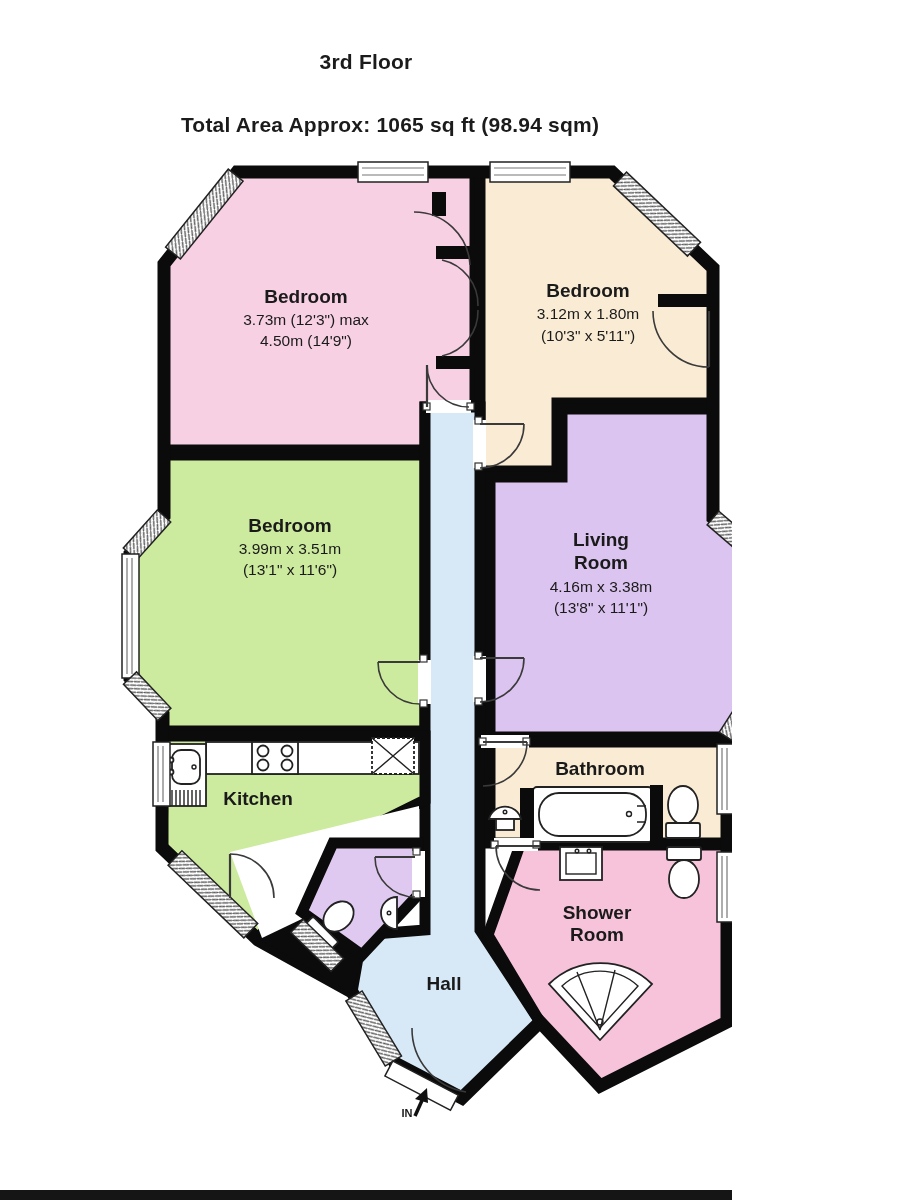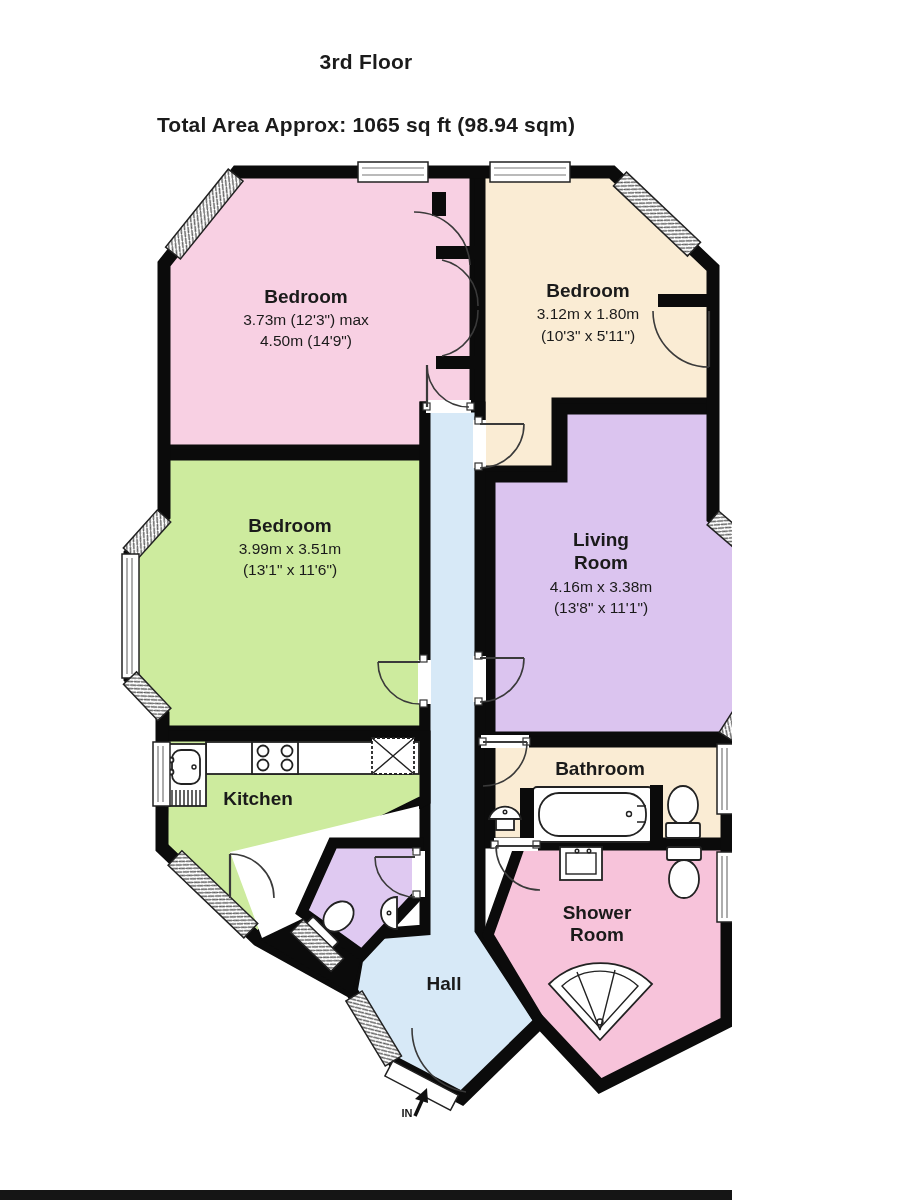--- a/index.html
+++ b/index.html
@@ -1,21 +1,21 @@
 <!DOCTYPE html>
 <html><head>
 <meta charset="utf-8">
 <style>
   html,body{margin:0;padding:0;background:#ffffff;}
   #page{position:relative;width:732px;height:1200px;background:#ffffff;overflow:hidden;
         font-family:"Liberation Sans", sans-serif;}
   .hdr{position:absolute;left:0;width:100%;text-align:center;color:#1b1b1b;
        font-weight:bold;font-size:21px;letter-spacing:.2px;}
   #floor-title{top:50px;}
-  #area-title{top:113px;}
+  #area-title{top:113px;padding-left:24px;}
   svg{position:absolute;left:0;top:0;}
   .room{stroke:#0b0b0b;stroke-width:11;stroke-linejoin:miter;}
   .wall{fill:none;stroke:#0b0b0b;stroke-width:13;stroke-linejoin:miter;}
   .wallfill{fill:#0b0b0b;}
   .fix{fill:#ffffff;stroke:#222222;stroke-width:1.8;}
   .fixthin{fill:none;stroke:#222222;stroke-width:1.4;}
   .door{fill:none;stroke:#3a3a3a;stroke-width:1.6;}
   .leaf{stroke:#3a3a3a;stroke-width:2.2;}
   .gap{fill:#ffffff;}
   .jamb{fill:#ffffff;stroke:#333333;stroke-width:1.2;}

